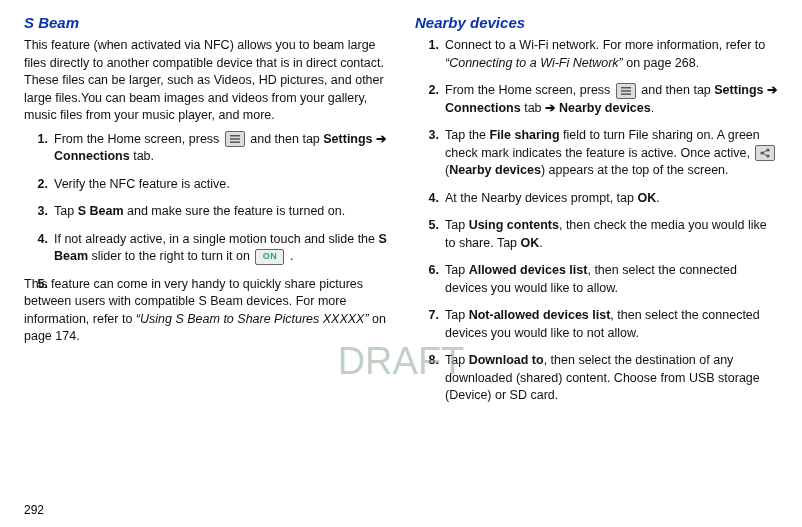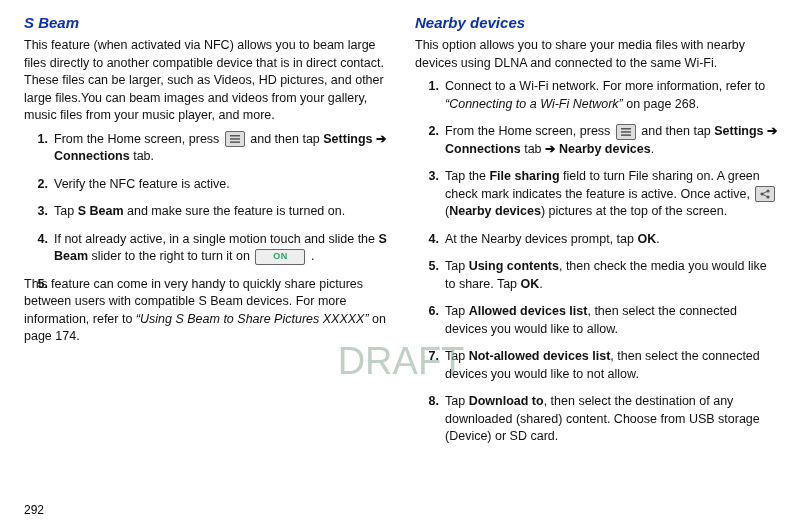--- a/index.html
+++ b/index.html
@@ -61,21 +61,21 @@
       width: 20px;
       font-size: 9px;
       line-height: 1;
       margin: 0 2px;
     }
     .icon-menu {
       width: 20px;
     }
     .icon-menu svg { width: 12px; height: 10px; }
     .icon-on {
-      width: 50px;
+      width: 29px;
       color: #2a6;
       font-weight: bold;
       font-size: 9px;
       letter-spacing: 0.5px;
       background: #eee;
     }
     .icon-share {
       width: 20px;
     }
     .icon-share svg { width: 12px; height: 12px; }
@@ -136,21 +136,20 @@
       </li>
     </ol>
 
     <p class="body">
       <span>This feature can come in very handy to quickly share pictures between users with compatible S Beam devices. For more information, refer to </span><span class="italic">“Using S Beam to Share Pictures XXXXX”</span><span>  on page 174.</span>
     </p>
   </div>
 
   <div class="col">
     <h2 class="section-heading">Nearby devices</h2>
-    <p class="body">This option allows you to share your media files with nearby devices using DLNA and connected to the same Wi-Fi.</p>
 
     <ol class="steps">
       <li>
         <span class="num">1.</span>
         <span>Connect to a Wi-Fi network. For more information, refer to </span><span class="italic">“Connecting to a Wi-Fi Network”</span><span>  on page 268.</span>
       </li>
       <li>
         <span class="num">2.</span>
         <span>From the Home screen, press </span><span class="icon-box icon-menu">
             <svg viewBox="0 0 12 10">
@@ -163,21 +162,21 @@
       <li>
         <span class="num">3.</span>
         <span>Tap the </span><span class="bold">File sharing</span><span> field to turn File sharing on. A green check mark indicates the feature is active. Once active, </span><span class="icon-box icon-share">
             <svg viewBox="0 0 12 12">
               <circle cx="3" cy="6" r="1.6" fill="#555"></circle>
               <circle cx="9" cy="3" r="1.6" fill="#555"></circle>
               <circle cx="9" cy="9" r="1.6" fill="#555"></circle>
               <line x1="3" y1="6" x2="9" y2="3" stroke="#555" stroke-width="1"></line>
               <line x1="3" y1="6" x2="9" y2="9" stroke="#555" stroke-width="1"></line>
             </svg>
-          </span><span> (</span><span class="bold">Nearby devices</span><span>) pictures at the top of the screen.</span>
+          </span><span> (</span><span class="bold">Nearby devices</span><span>) appears at the top of the screen.</span>
       </li>
       <li>
         <span class="num">4.</span>
         <span>At the Nearby devices prompt, tap </span><span class="bold">OK</span><span>.</span>
       </li>
       <li>
         <span class="num">5.</span>
         <span>Tap </span><span class="bold">Using contents</span><span>, then check the media you would like to share. Tap </span><span class="bold">OK</span><span>.</span>
       </li>
       <li>

